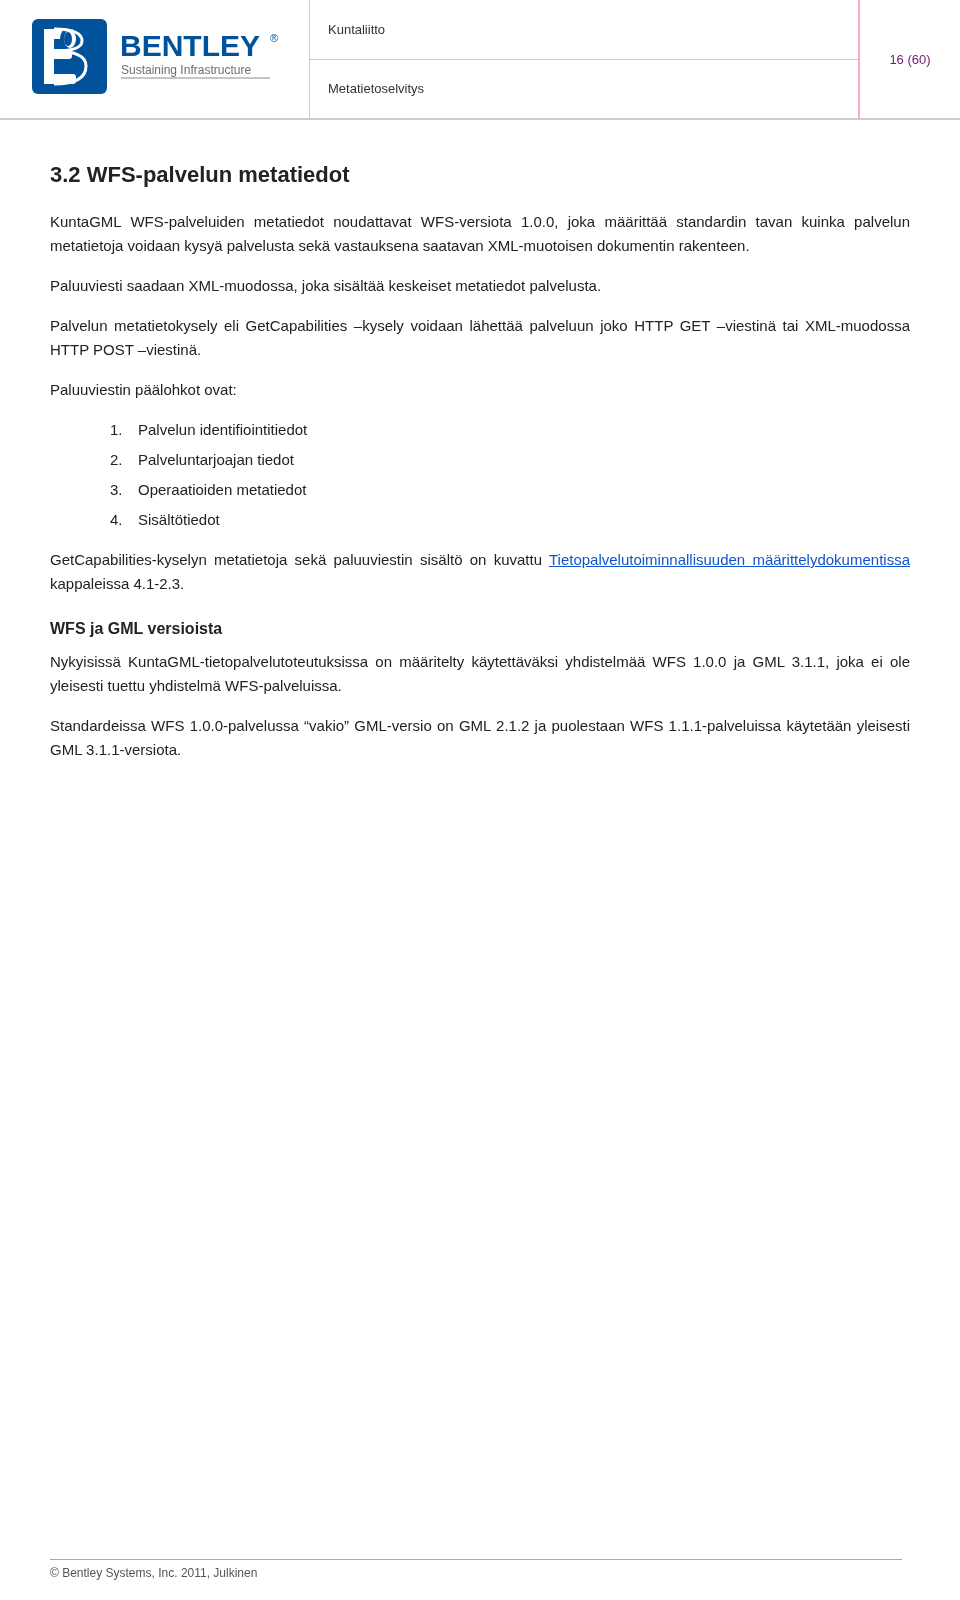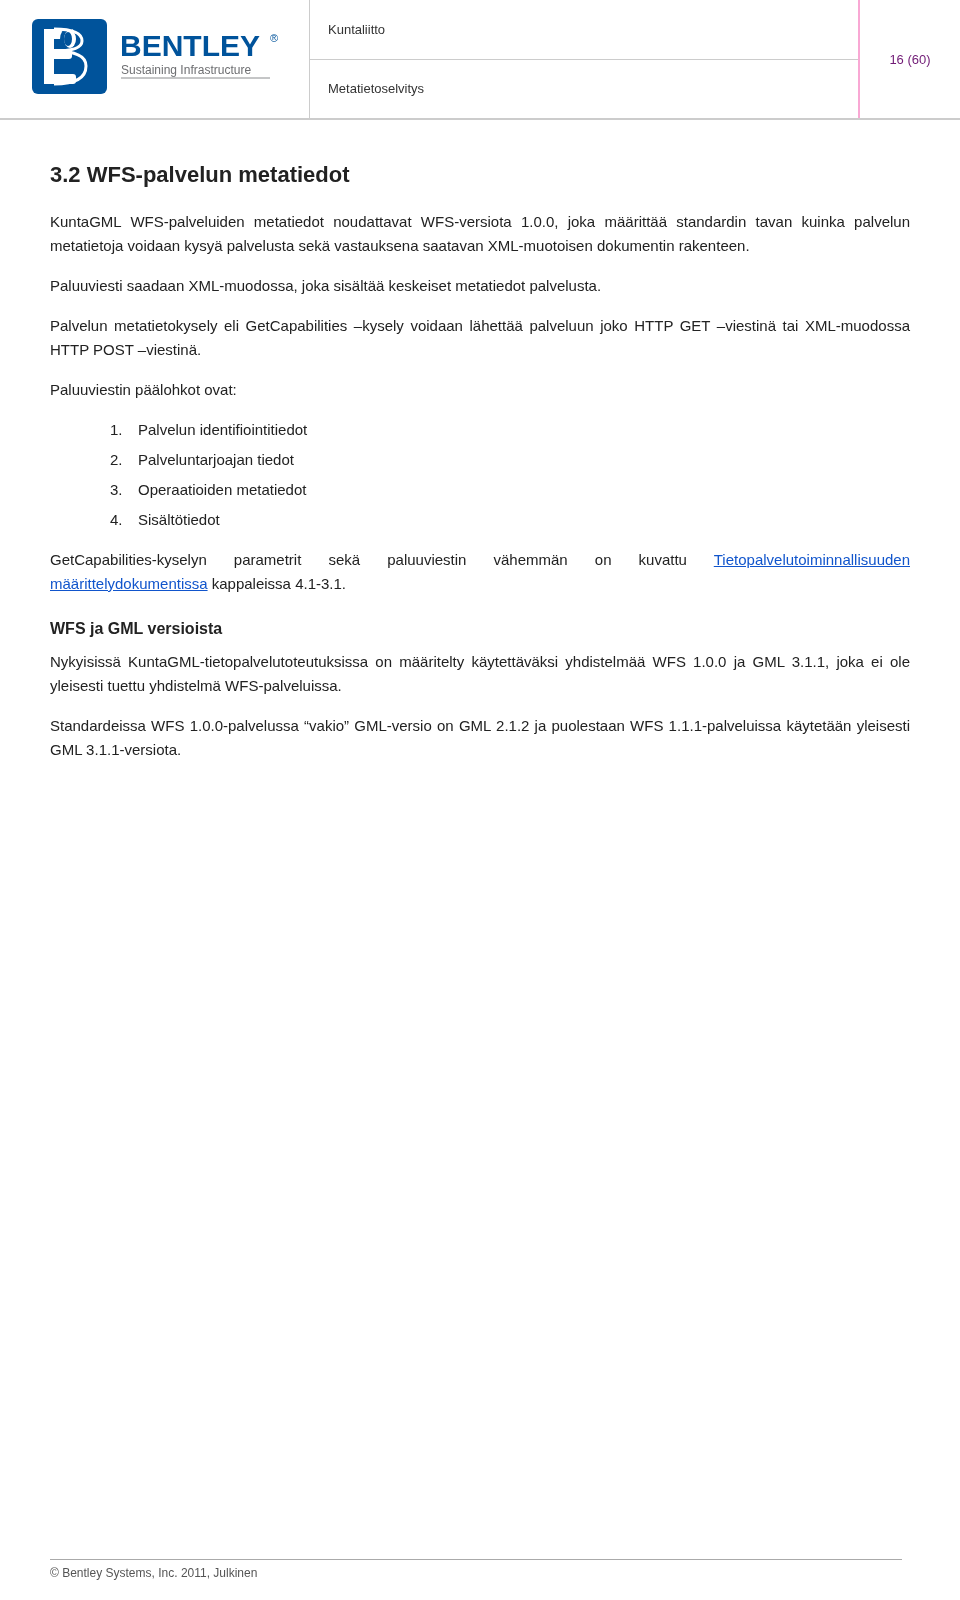--- a/index.html
+++ b/index.html
@@ -219,21 +219,21 @@
         <span class="list-item-number">3.</span>
         <span>Operaatioiden metatiedot</span>
       </div>
       <div class="list-item">
         <span class="list-item-number">4.</span>
         <span>Sisältötiedot</span>
       </div>
     </div>
 
     <p class="paragraph">
-      <span>GetCapabilities-kyselyn parametrit sekä paluuviestin vähemmän on kuvattu </span><a class="link-text"><span>Tietopalvelutoiminnallisuuden määrittelydokumentissa</span></a><span> kappaleissa 4.1-3.1.</span>
+      <span>GetCapabilities-kyselyn metatietoja sekä paluuviestin sisältö on kuvattu </span><a class="link-text"><span>Tietopalvelutoiminnallisuuden määrittelydokumentissa</span></a><span> kappaleissa 4.1-2.3.</span>
     </p>
 
     <h3 class="sub-heading">WFS ja GML versioista</h3>
 
     <p class="paragraph">Nykyisissä KuntaGML-tietopalvelutoteutuksissa on määritelty käytettäväksi yhdistelmää WFS 1.0.0 ja GML 3.1.1, joka ei ole yleisesti tuettu yhdistelmä WFS-palveluissa.</p>
 
     <p class="paragraph">Standardeissa WFS 1.0.0-palvelussa “vakio” GML-versio on GML 2.1.2 ja puolestaan WFS 1.1.1-palveluissa käytetään yleisesti GML 3.1.1-versiota.</p>
 
 
   </div>

